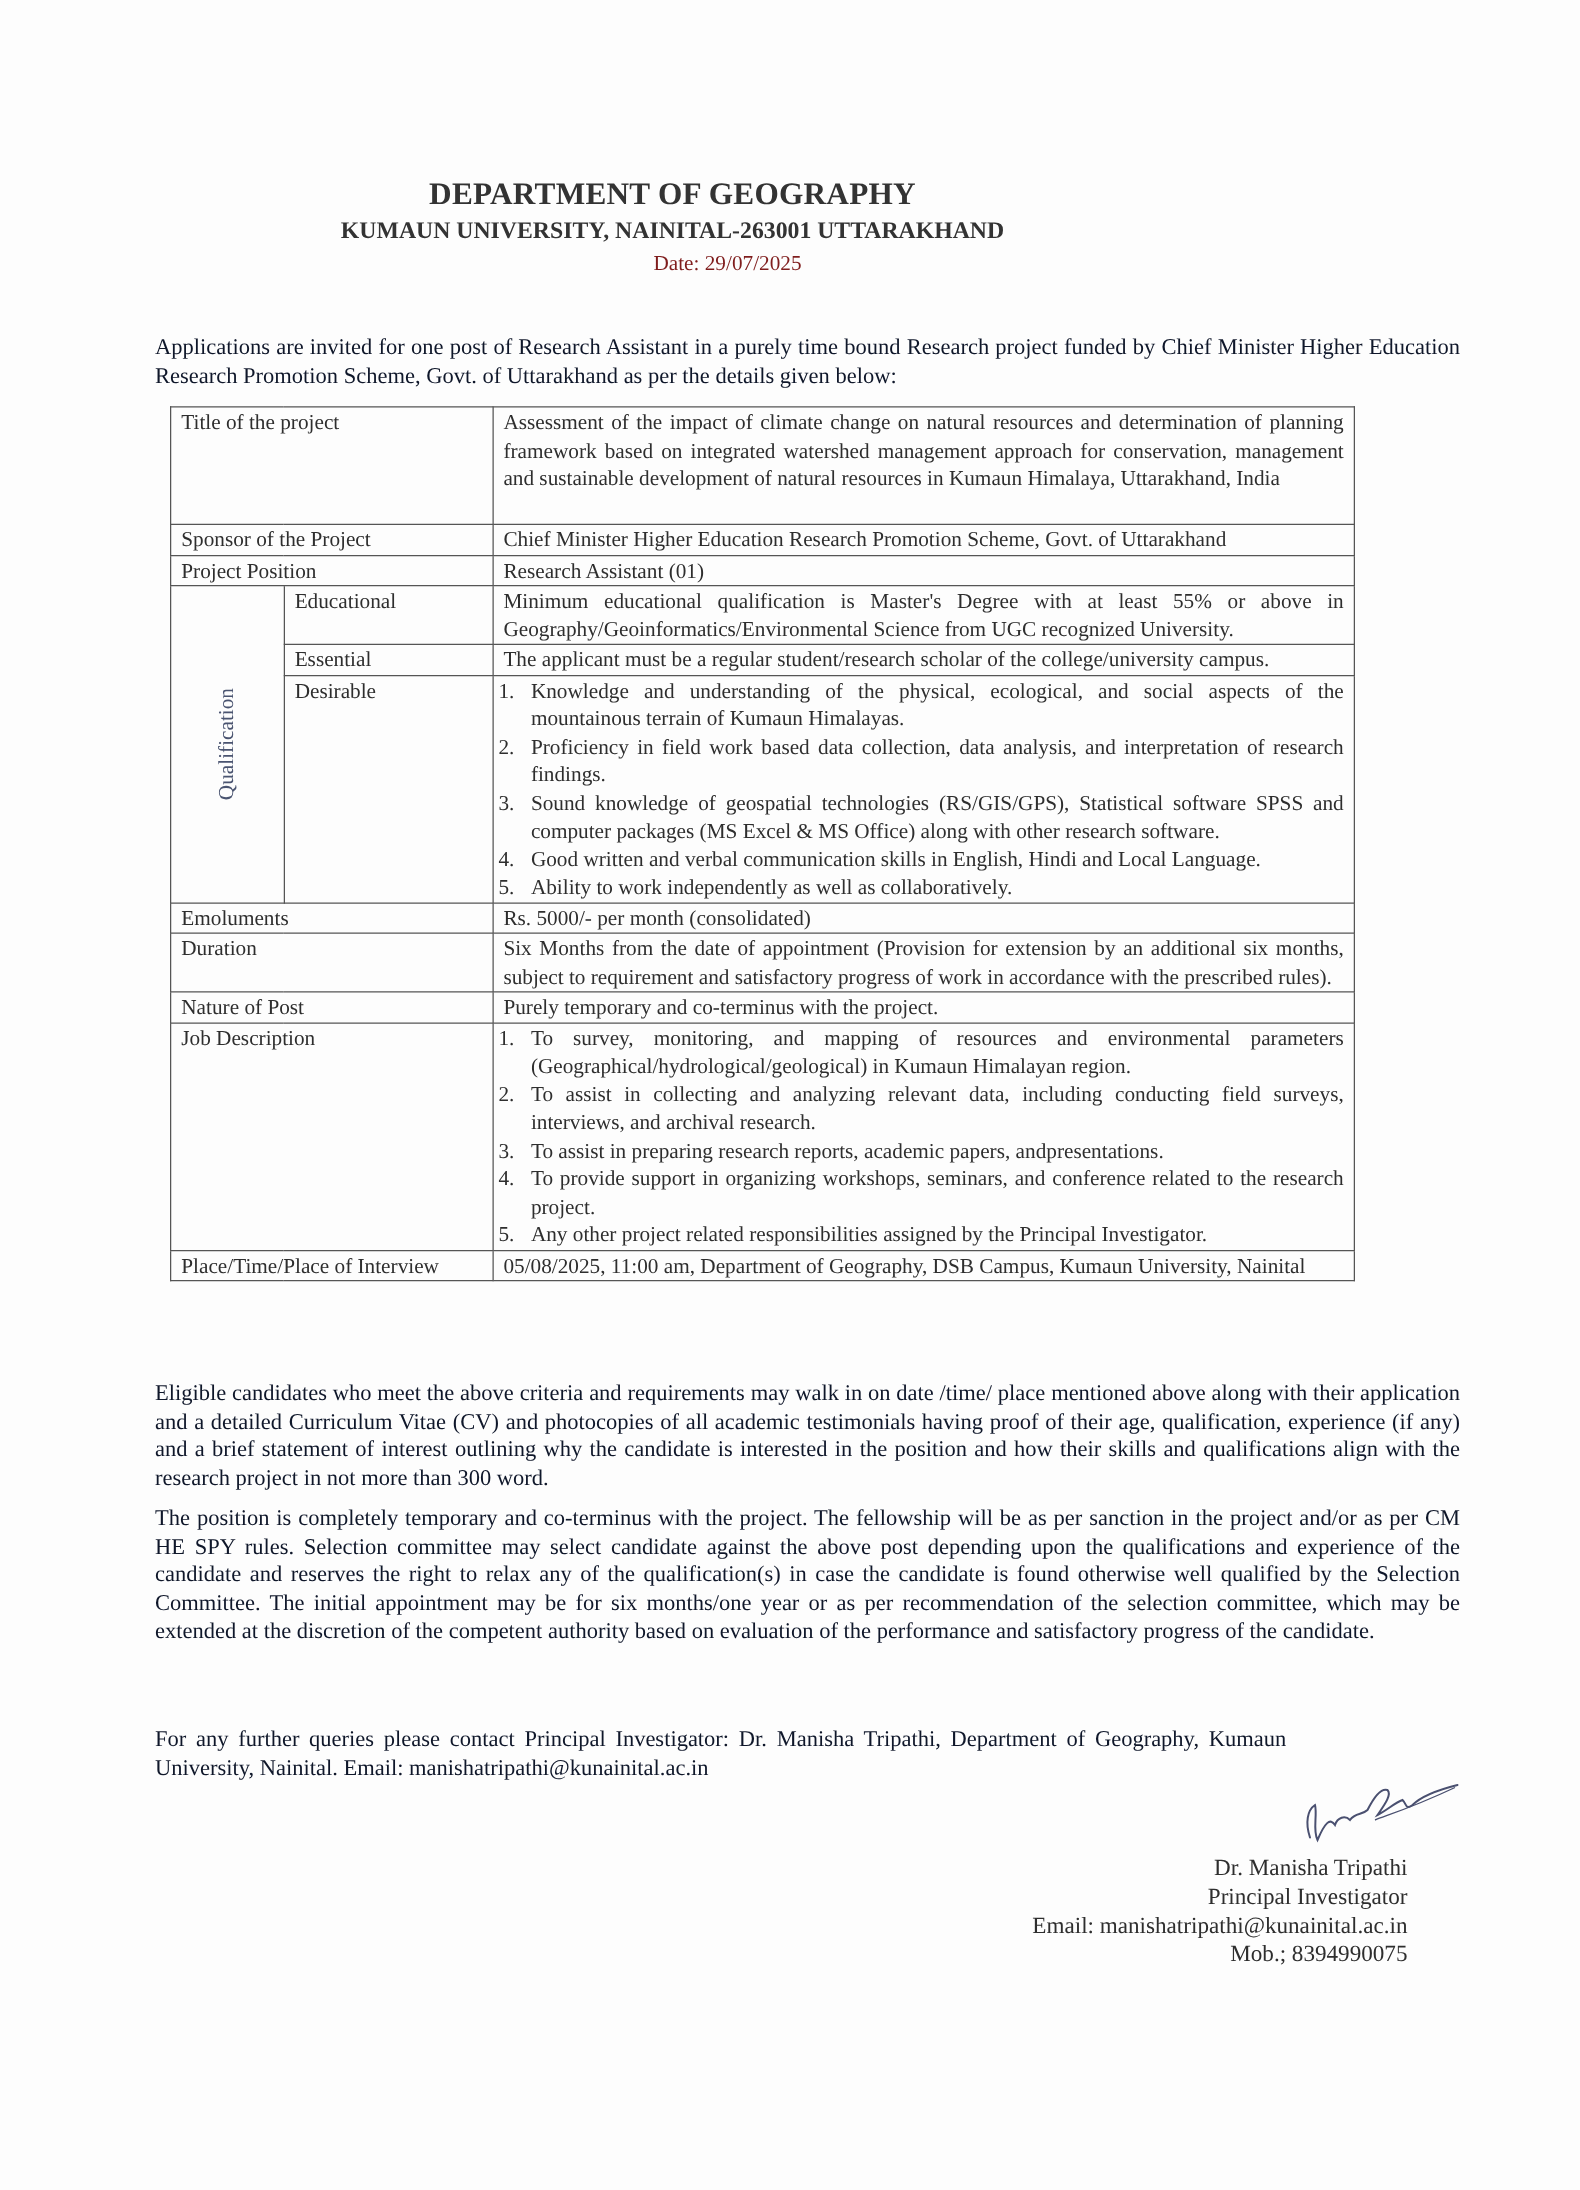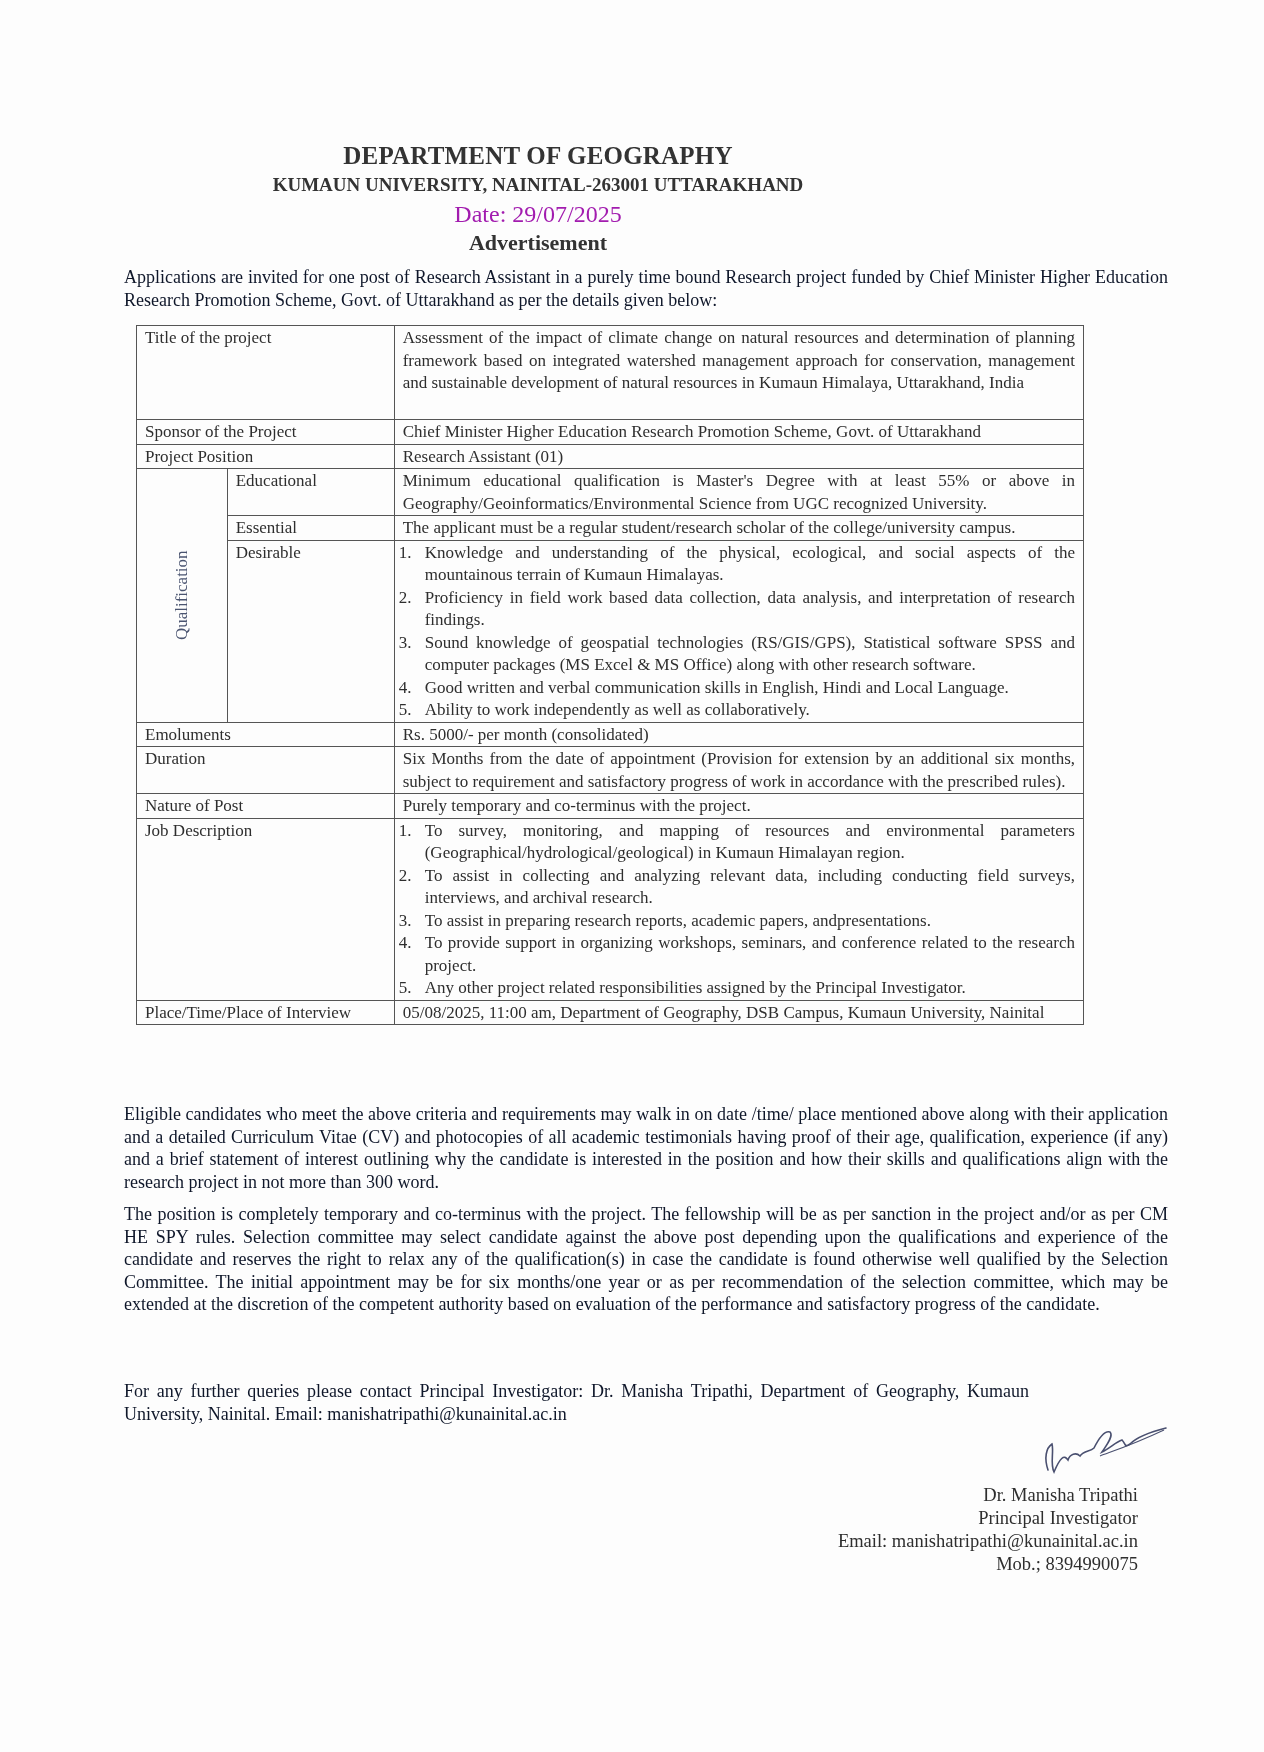--- a/index.html
+++ b/index.html
@@ -8,21 +8,21 @@
     background: #fdfdfd;
     font-family: "Liberation Serif", "DejaVu Serif", serif;
     color: #2b2b2b;
     position: relative;
     overflow: hidden;
   }
   .page { position: absolute; left: 0; top: 0; width: 1264px; height: 1752px; }
   .hdr { position: absolute; left: 0; width: 1076px; text-align: center; }
   .h1 { top: 142px; font-size: 25px; font-weight: bold; letter-spacing: 0.2px; color: #333; }
   .h2 { top: 174px; font-size: 19px; font-weight: bold; color: #333; }
-  .h3 { top: 201px; font-size: 24px; color: #a21caf; }
+  .h3 { top: 201px; font-size: 17px; color: #7f1d1d; padding-left: 44px; }
   .h4 { top: 230px; font-size: 22px; font-weight: bold; color: #333; }
 
   .para {
     position: absolute; left: 124px; width: 1044px;
     font-size: 18px; line-height: 22.5px; text-align: justify; color: #0f172a;
   }
   .intro { top: 266px; }
 
   table.ad {
     position: absolute; left: 136px; top: 325px; width: 948px;
@@ -42,36 +42,35 @@
   .qual-text {
     display: inline-block; transform: rotate(-90deg);
     font-size: 17px; color: #4a5470; white-space: nowrap;
   }
   td.val { text-align: justify; }
   ol.lst { margin: 0; padding: 0 0 0 0; list-style: none; }
   ol.lst li { position: relative; padding-left: 22px; text-align: justify; }
   ol.lst li .num { position: absolute; left: -4px; top: 0; }
 
   .sig-block {
-    position: absolute; right: 126px; top: 1484px; text-align: right;
+    position: absolute; right: 138px; top: 1484px; text-align: right;
     font-size: 18.5px; line-height: 23px; color: #2e2e2e;
   }
   .signature {
     position: absolute; left: 1040px; top: 1418px; width: 130px; height: 60px;
   }
 </style>
 </head>
 <body>
 
 <div class="page">
 
   <div class="hdr h1">DEPARTMENT OF GEOGRAPHY</div>
   <div class="hdr h2">KUMAUN UNIVERSITY, NAINITAL-263001 UTTARAKHAND</div>
   <div class="hdr h3">Date: 29/07/2025</div>
-  <div class="hdr h4">Advertisement</div>
 
   <div class="para intro">Applications are invited for one post of Research Assistant in a purely time bound Research project funded by Chief Minister Higher Education Research Promotion Scheme, Govt. of Uttarakhand as per the details given below:</div>
 
   <table class="ad">
     <tbody>
         <tr style="height:94px;">
       <td class="lbl" colspan="2">Title of the project</td>
       <td class="val">Assessment of the impact of climate change on natural resources and determination of planning framework based on integrated watershed management approach for conservation, management and sustainable development of natural resources in Kumaun Himalaya, Uttarakhand, India</td>
     </tr>
     <tr>

